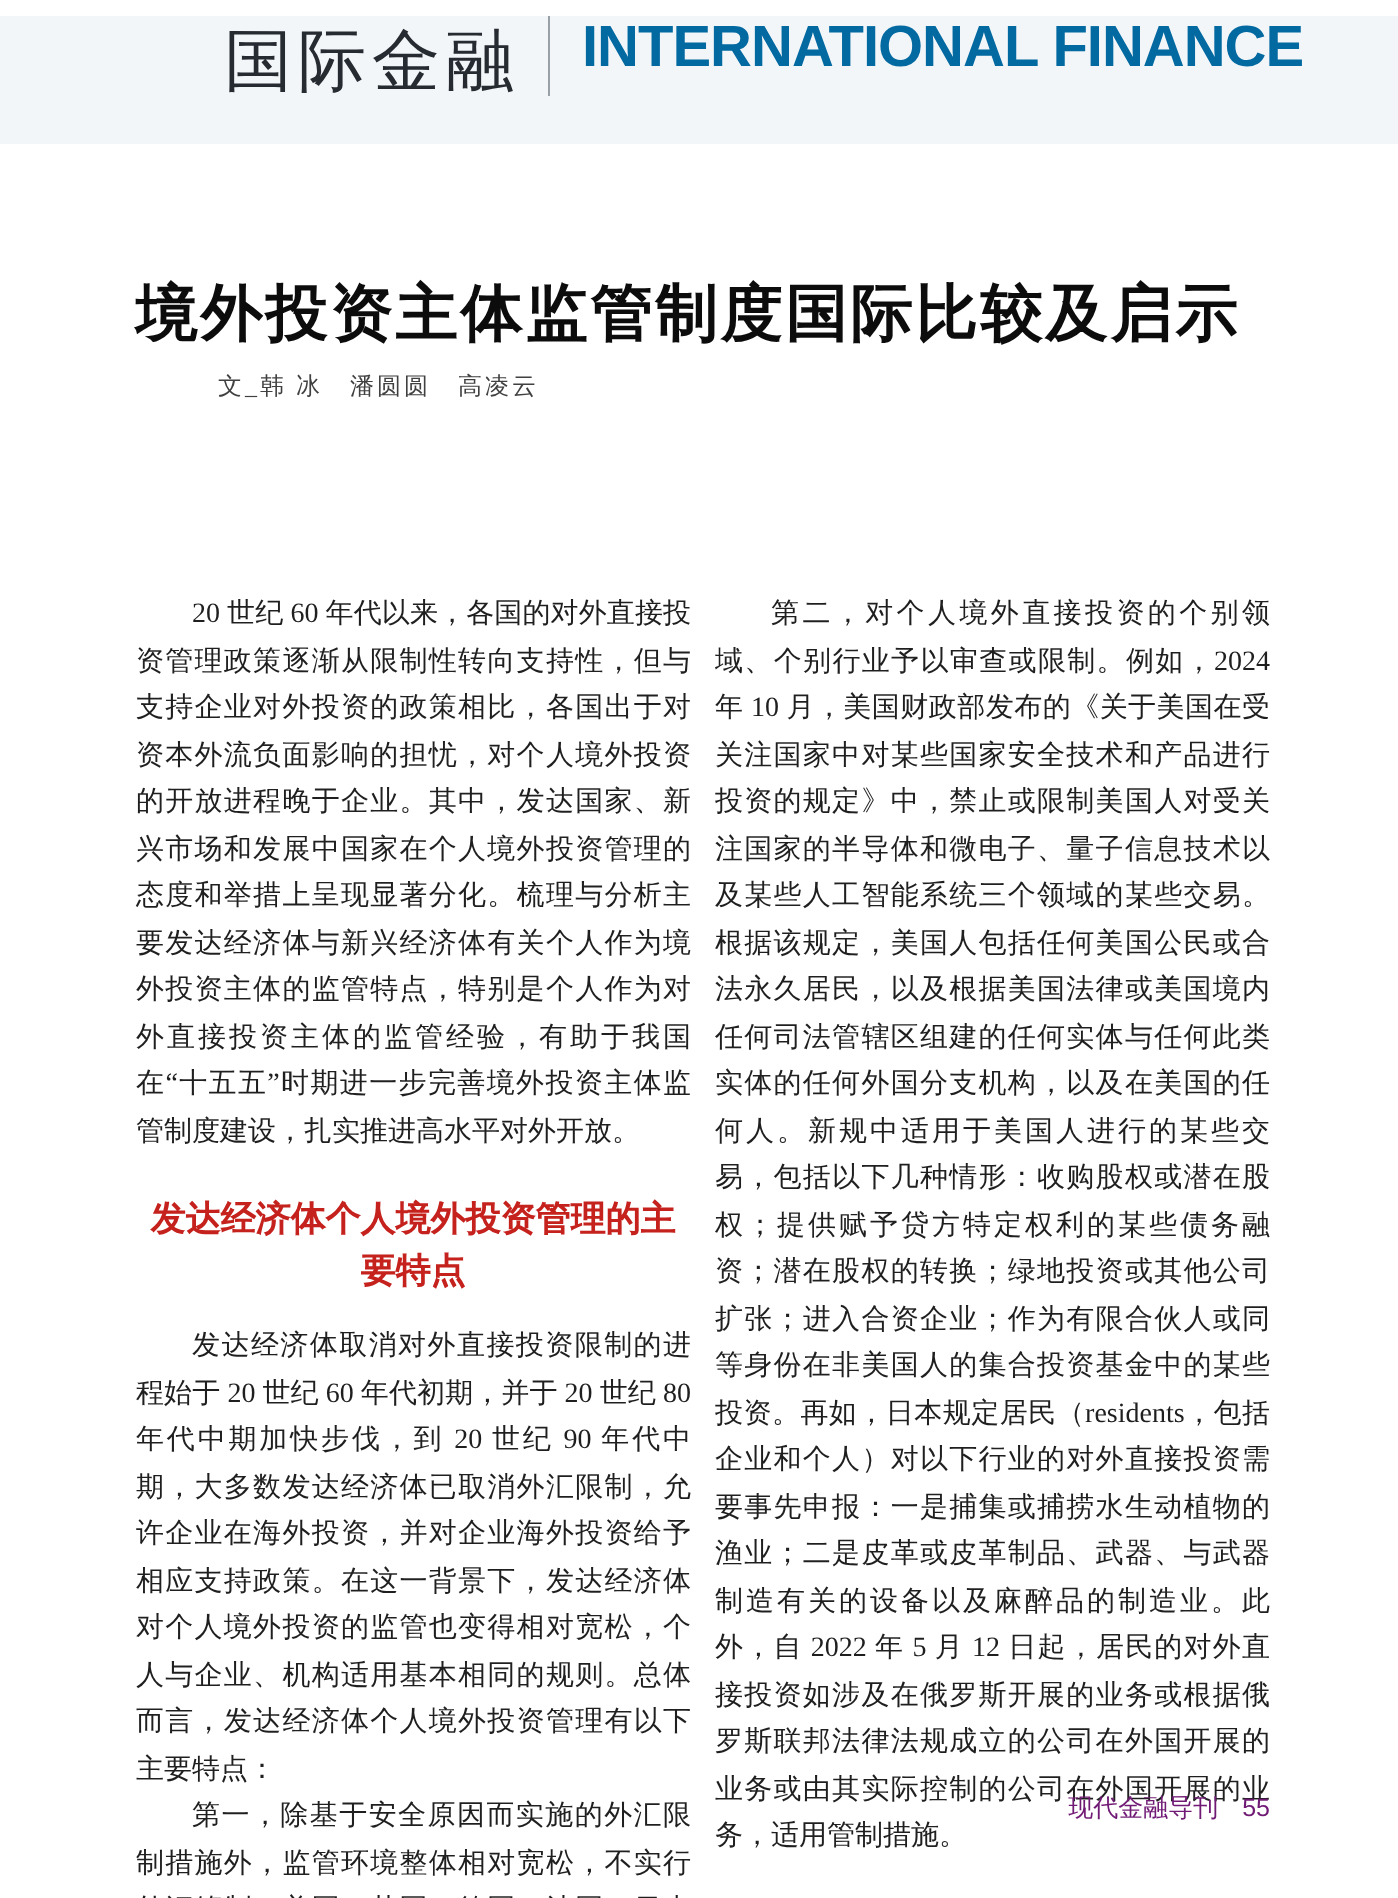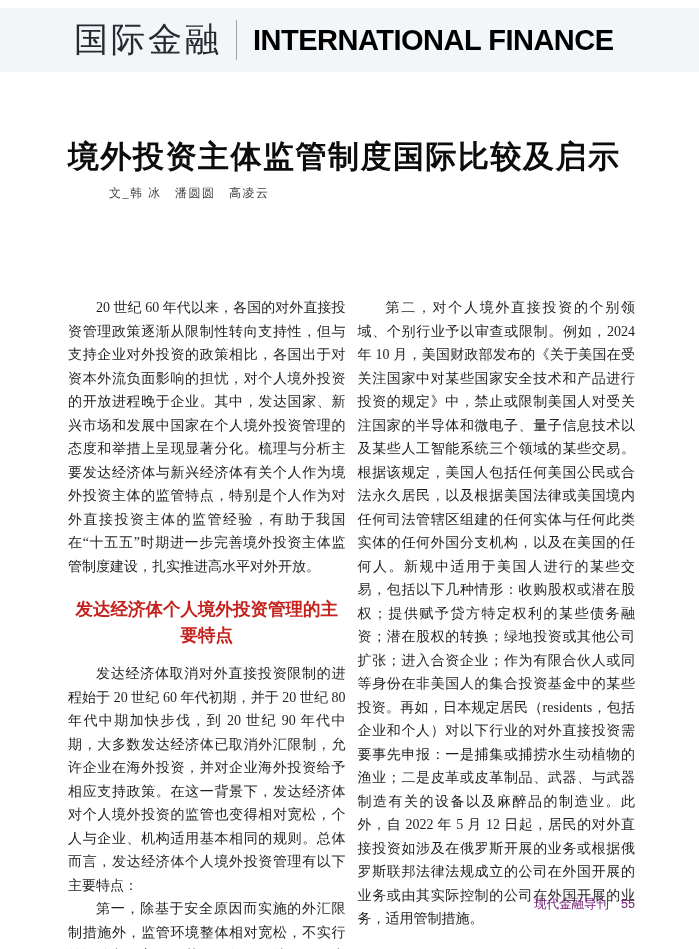--- a/index.html
+++ b/index.html
@@ -3,31 +3,31 @@
 <meta charset="utf-8">
 <style>
   html,body { margin:0; padding:0; background:#ffffff; }
   .page {
     position:relative; width:699px; height:949px; background:#ffffff;
     font-family:"Liberation Serif", serif; overflow:hidden;
   }
   
   .header-band {
     position:absolute; top:8px; left:0; right:0; height:64px;
-    background:#f3f6f9; display:flex; align-items:center;
-    padding-left:74px; box-sizing:border-box;
+    background:#f3f6f9; display:flex; 
+    padding-left:112px; box-sizing:border-box;
   }
   .header-cn {
     font-family:"Liberation Sans", sans-serif; font-size:34px; font-weight:400;
     color:#262a31; letter-spacing:3px;
   }
   .header-divider { width:1px; height:40px; background:#9aa0a8; margin:0 16px 0 14px; }
   .header-en {
     font-family:"Liberation Sans", sans-serif; font-size:29px; font-weight:700;
-    color:#000000; letter-spacing:-0.5px;
+    color:#0369a1; letter-spacing:-0.5px;
   }
   
   .article-title {
     position:absolute; top:136px; left:68px; width:567px; margin:0;
     font-family:"Liberation Sans", sans-serif; font-size:31px; font-weight:900;
     color:#0c0c0c; letter-spacing:1.5px; white-space:nowrap;
   }
   .article-byline {
     position:absolute; top:185px; left:68px;
     font-size:12px; color:#404040; letter-spacing:1.5px;margin-left:41px;

